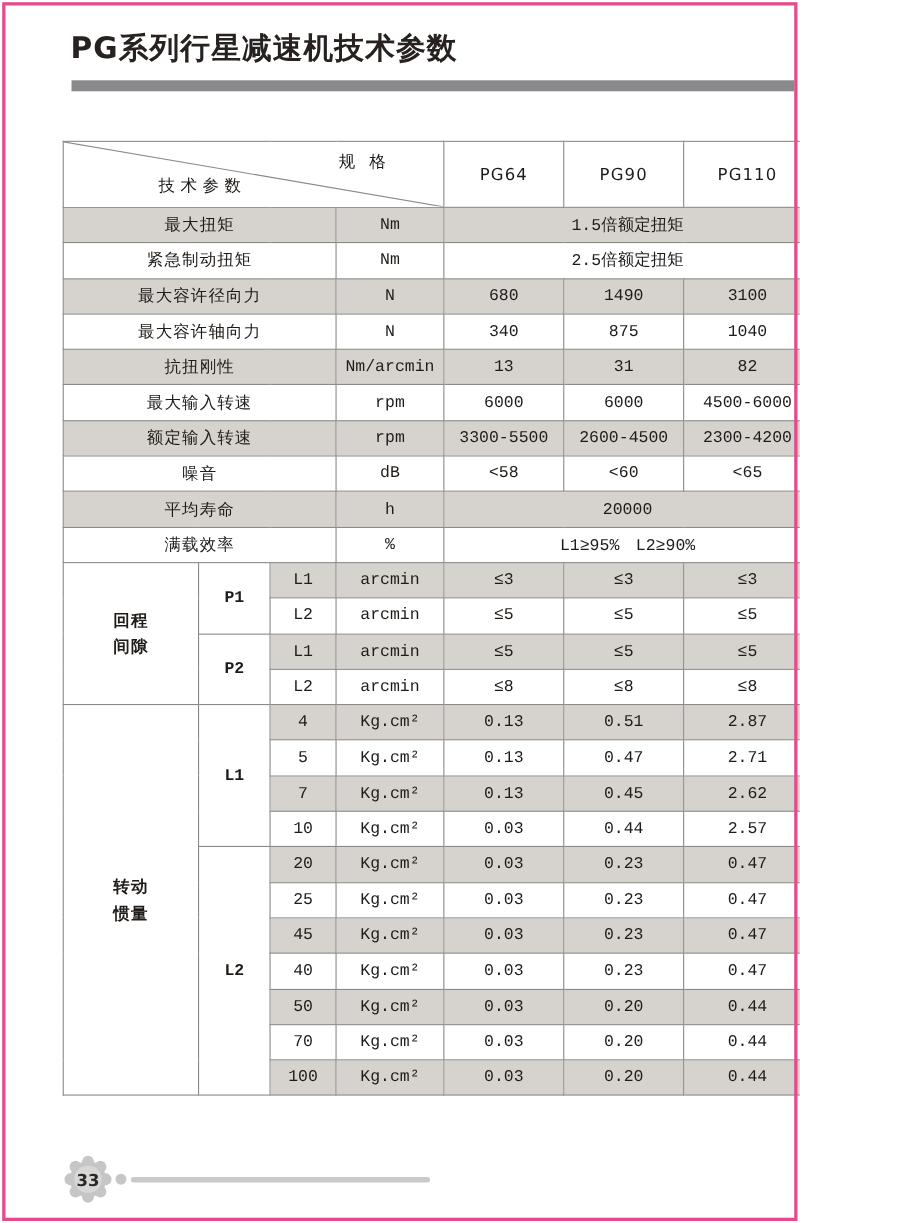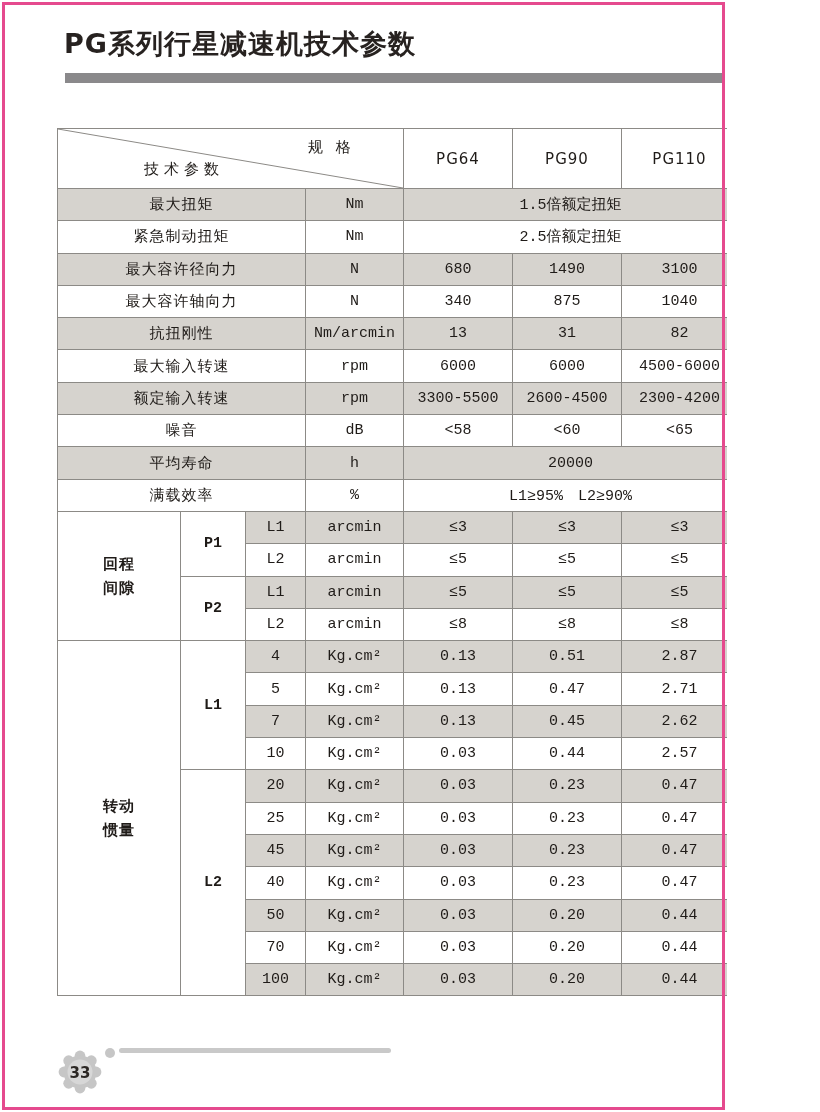--- a/index.html
+++ b/index.html
@@ -21,21 +21,21 @@
   .sm{font-size:13px;}
   tr.sh > td{background:#d6d3ce;}
   tr.sh > td.wh{background:#ffffff;font-weight:bold;}
   .model{font-size:15px;letter-spacing:1px;}
   .corner{position:relative;}
   .diag{position:absolute;inset:0;width:100%;height:100%;display:block;}
   .corner .spec{position:absolute;top:9px;left:250px;font-size:15px;letter-spacing:4px;white-space:nowrap;}
   .corner .param{position:absolute;bottom:9px;left:86px;font-size:15px;letter-spacing:5px;white-space:nowrap;}
   .grp span{display:block;line-height:1.6;}
 
-  .footer{position:absolute;left:56px;top:1048px;display:flex;}
+  .footer{position:absolute;left:56px;top:1048px;display:flex;align-items:center;}
   .dot{width:10px;height:10px;border-radius:50%;background:#c6c6c6;margin-left:1px;}
   .rule{width:272px;height:5px;border-radius:3px;background:#c9c9c9;margin-left:4px;}
 </style>
 </head>
 <body>
 
 <div class="page">
   <div class="frame"></div>
 
   <div class="title">PG系列行星减速机技术参数</div>

